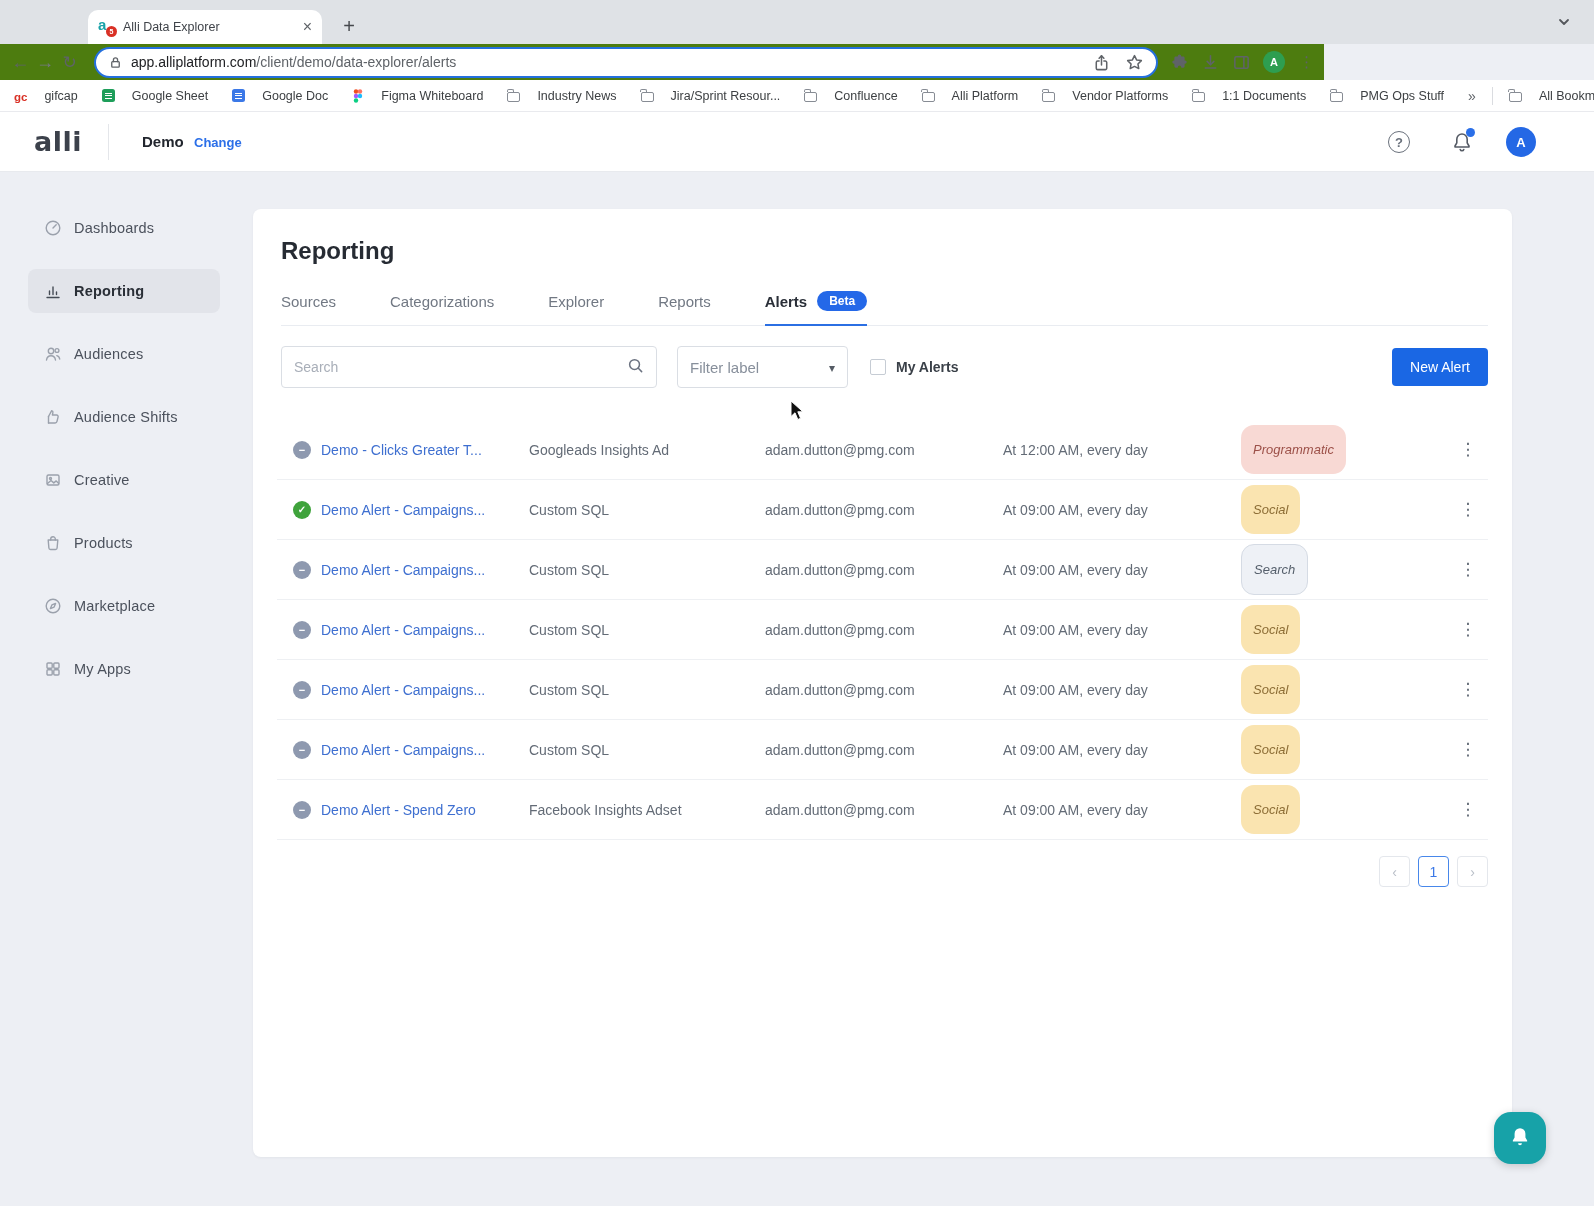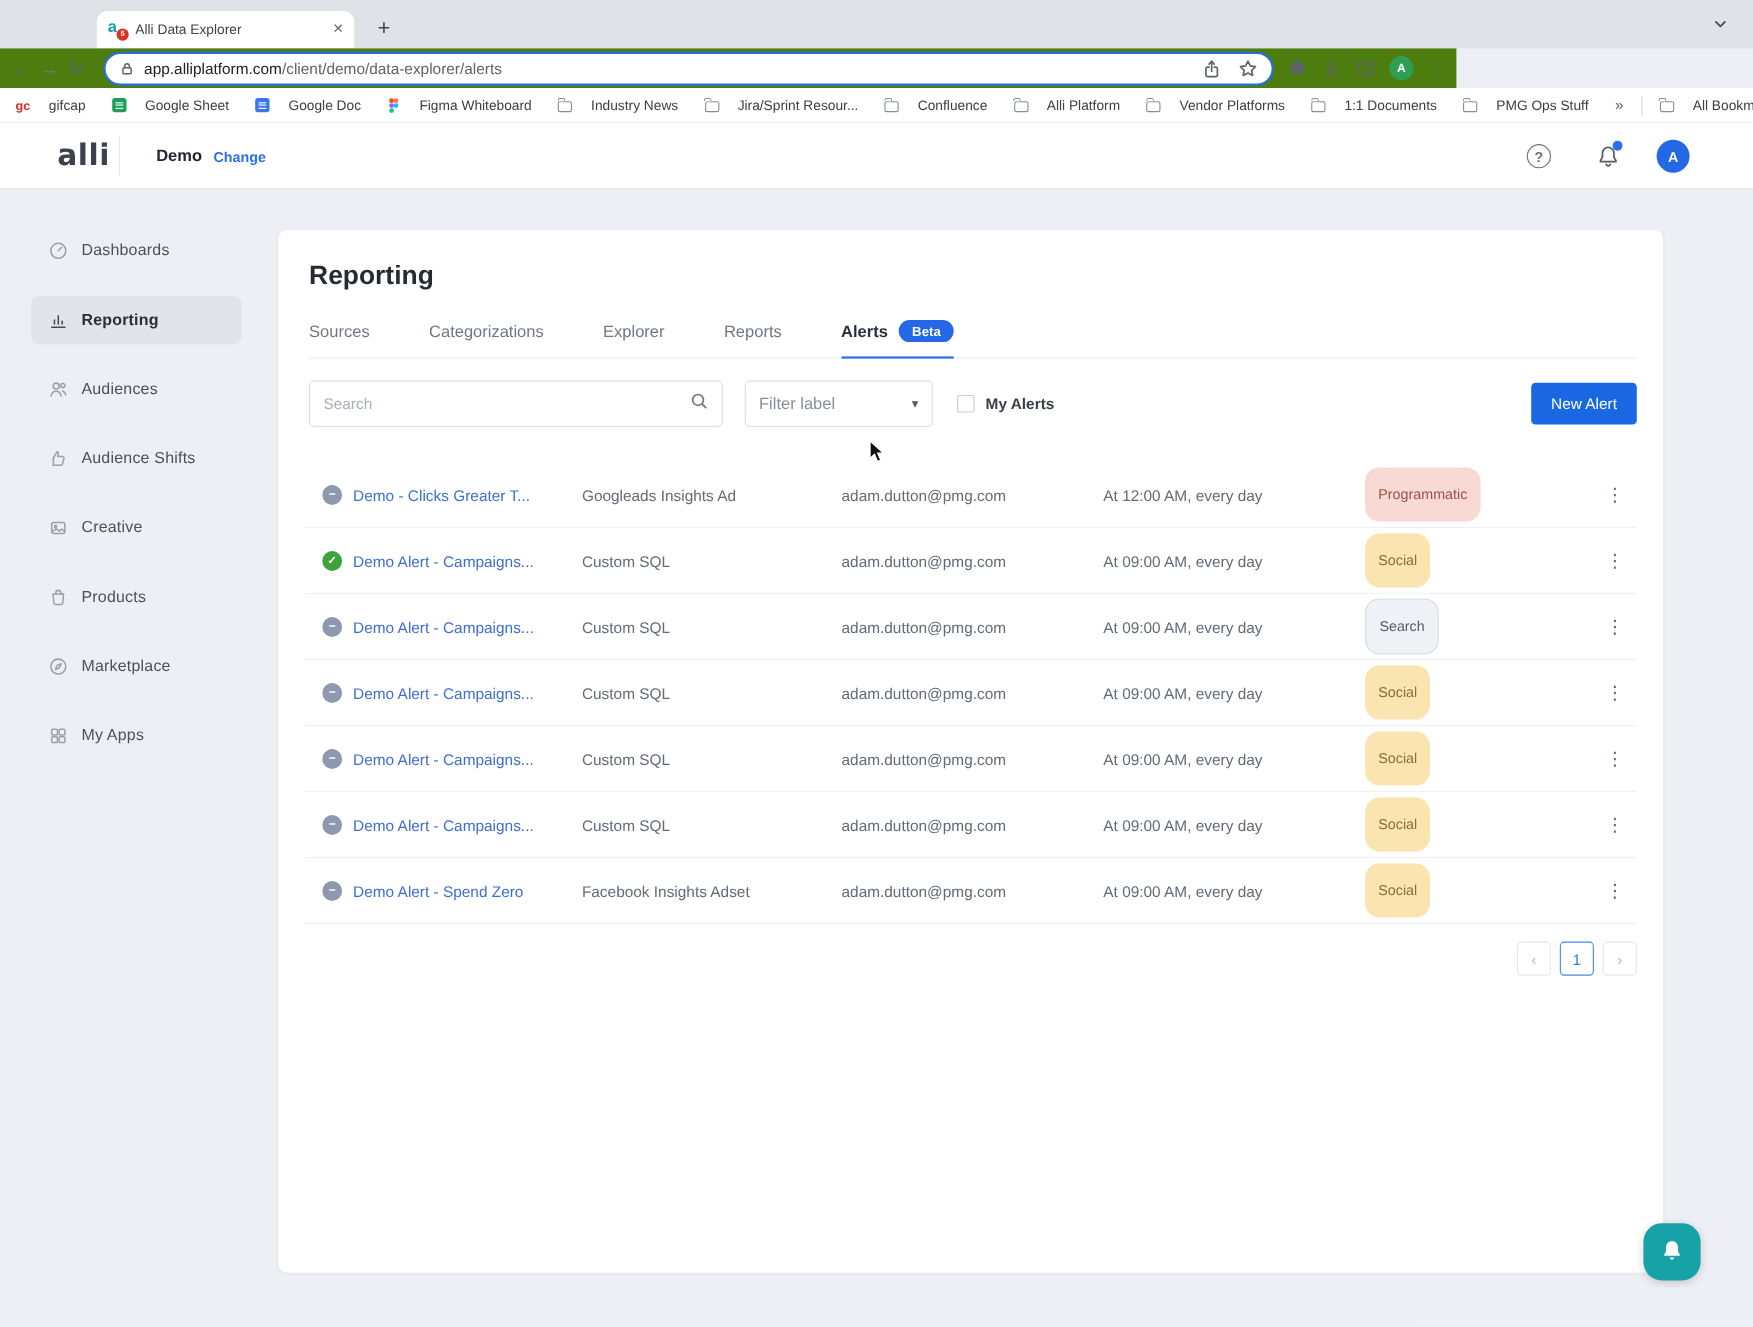--- a/index.html
+++ b/index.html
@@ -65,21 +65,21 @@
   .folder::before { content:""; position:absolute; top:-4px; left:-1.5px; width:5px; height:2.5px;
     border:1.5px solid #878c94; border-bottom:none; border-radius:2px 2px 0 0; background:#fff; }
   .bm-right { margin-left:auto; display:flex; align-items:center; gap:16px; }
   .bm-overflow::before { content:"\00BB"; color:#5f6368; font-size:14px; }
   .bm-divider { width:1px; height:18px; background:#dadce0; }
 
   
   .appheader { position:absolute; left:0; top:112px; width:1594px; height:60px; background:#fff;
     border-bottom:1px solid #e8eaee; }
   .logo { position:absolute; left:34px; top:14px; font-family:"DejaVu Sans", sans-serif;
-    font-size:27px; font-weight:700; color:#3c414b; letter-spacing:0.5px;margin-left:18px; }
+    font-size:27px; font-weight:700; color:#3c414b; letter-spacing:0.5px; }
   .h-divider { position:absolute; left:108px; top:12px; width:1px; height:36px; background:#e4e6ea; }
   .client-name { position:absolute; left:142px; top:21px; font-size:15px; font-weight:700; color:#22262e; }
   .change-link { position:absolute; left:194px; top:23px; font-size:13px; font-weight:600; color:#2b6fe8; cursor:pointer; }
   .help-btn { position:absolute; left:1388px; top:19px; width:22px; height:22px; border:1.6px solid #6a717c;
     border-radius:50%; color:#6a717c; font-size:13px; font-weight:600; display:flex;
     align-items:center; justify-content:center; }
   .help-btn::before { content:"?"; }
   .bell-btn { position:absolute; left:1450px; top:18px; width:24px; height:24px; }
   .bell-btn svg { width:24px; height:24px; stroke:#555b65; fill:none; stroke-width:1.6;
     stroke-linecap:round; stroke-linejoin:round; }
@@ -145,21 +145,21 @@
   .td { font-size:14px; color:#636b76; padding-left:16px; }
   .name-cell { display:flex; align-items:center; padding-left:16px; }
   .status-dot { width:18px; height:18px; border-radius:50%; display:flex; align-items:center;
     justify-content:center; color:#fff; font-size:11px; font-weight:700; flex:0 0 auto; }
   .status-dot.paused { background:#8e99af; }
   .status-dot.paused::after { content:"\2212"; }
   .status-dot.active { background:#3fa33c; }
   .status-dot.active::after { content:"\2713"; font-size:10px; }
   .row-link { margin-left:10px; font-size:14px; font-weight:500; color:#3e6fd0; cursor:pointer;
     white-space:nowrap; }
-  .pill { display:inline-block; font-size:13px; padding:18px 12px; border-radius:13px; line-height:1; }
+  .pill { display:inline-block; font-size:13px; padding:18px 12px; border-radius:13px; line-height:1;font-style:italic; }
   .pill.programmatic { background:#f8d9d4; color:#9c5048; }
   .pill.social { background:#fae4b0; color:#8c6d35; }
   .pill.search { background:#eef1f6; color:#555f6b; border:1px solid #d5dbe4; }
   .kebab { width:40px; text-align:center; color:#5b6470; font-size:17px; cursor:pointer; }
   .kebab::before { content:"\22EE"; }
 
   .pagination { display:flex; justify-content:flex-end; gap:8px; margin-top:16px; }
   .pg-btn { width:31px; height:31px; border:1px solid #e4e7ec; border-radius:4px; background:#fff;
     display:flex; align-items:center; justify-content:center; font-size:14px; color:#b9bfc8; cursor:pointer; }
   .pg-btn.prev::before { content:"\2039"; }

